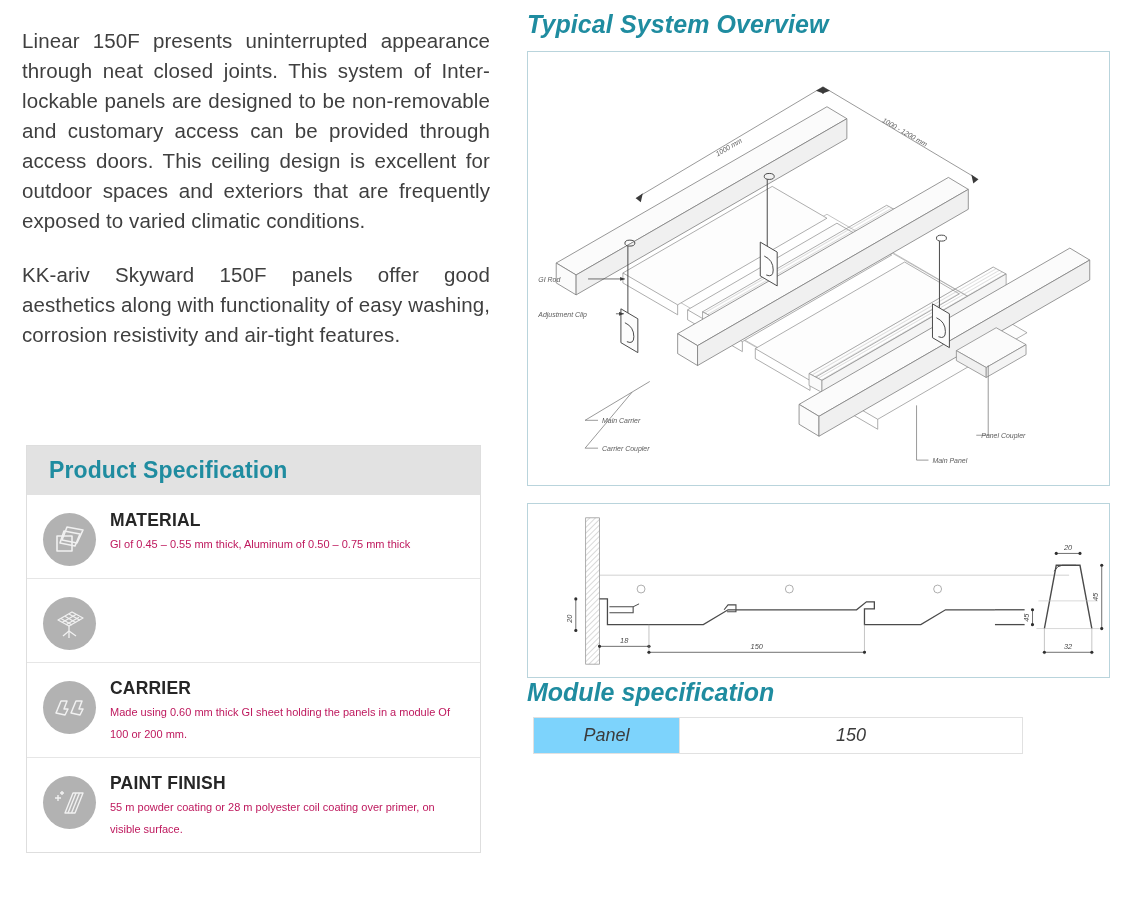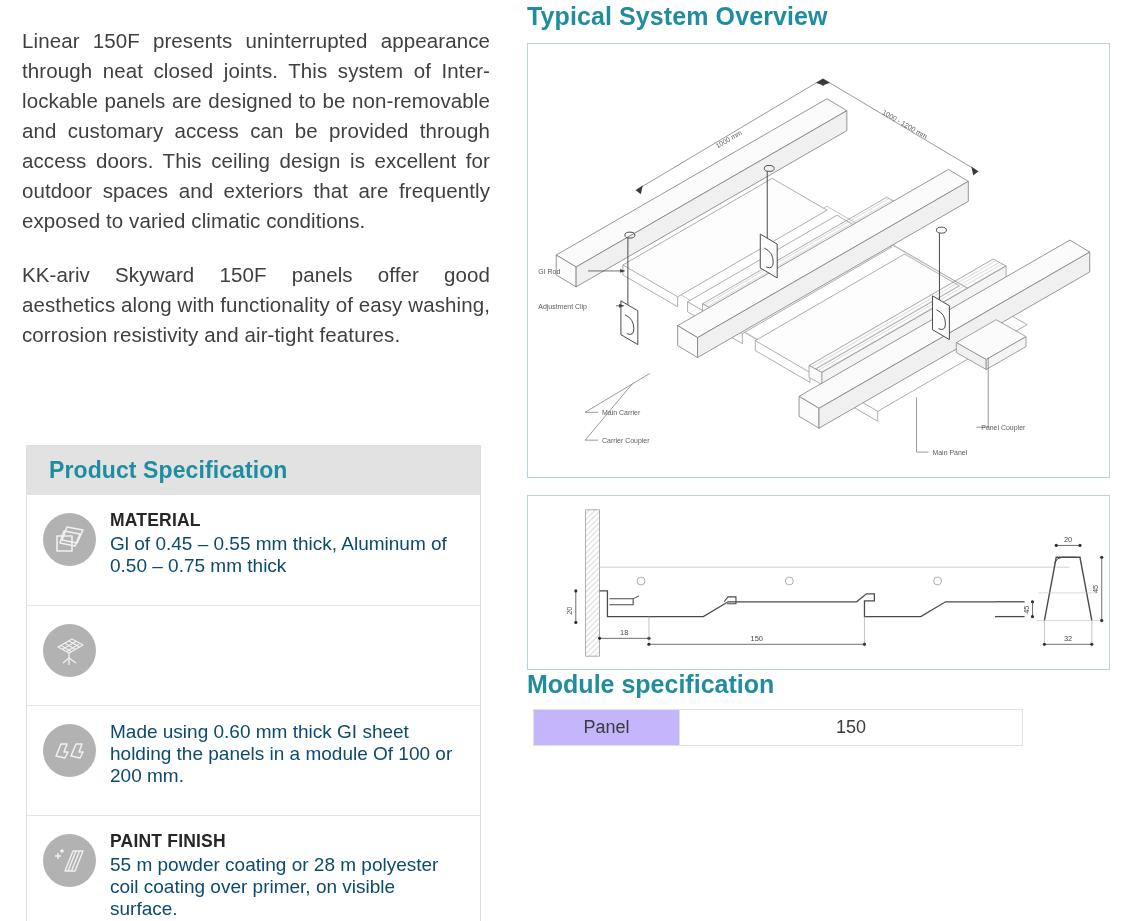--- a/index.html
+++ b/index.html
@@ -64,21 +64,21 @@
     font-size: 23px;
     font-weight: bold;
     letter-spacing: 0.1px;
   }
   .spec-list {
     padding: 0;
   }
   .spec-item {
     display: flex;
     align-items: flex-start;
-    padding: 14px 14px 28px 16px;
+    padding: 14px 14px 12px 16px;
     border-bottom: 1px solid #e6e6e6;
     min-height: 74px;
     box-sizing: border-box;
   }
   .spec-item:last-child {
     border-bottom: none;
   }
   .spec-icon {
     flex: 0 0 auto;
     width: 53px;
@@ -98,31 +98,32 @@
     padding-top: 1px;
   }
   .spec-title {
     font-size: 17.5px;
     font-weight: bold;
     color: #262626;
     letter-spacing: 0.2px;
     margin-bottom: 2px;
   }
   .spec-desc {
-    font-size: 19px;
+    font-size: 11px;
     line-height: 22px;
-    color: #0c4a6e;
+    color: #be185d;
   }
 
   
   .right-col {
     position: absolute;
     left: 527px;
-    top: 2px;
+    top: 10px;
     width: 585px;
+    font-style: italic;
   }
   .section-heading {
     color: #1f8ca0;
     font-size: 25px;
     font-weight: bold;
     letter-spacing: 0.1px;
     margin: 0 0 12px 0;
   }
   .diagram-box {
     border: 1.5px solid #b9d4dc;
@@ -159,21 +160,21 @@
     margin-left: 6px;
   }
   .module-table td {
     border: 1px solid #e1e1e1;
     font-size: 18px;
     color: #3b3b3b;
     padding: 7px 0;
     text-align: center;
   }
   .module-table td.label-cell {
-    background: #c4b5fd;
+    background: #7dd3fc;
     width: 145px;
   }
   .module-table td.value-cell {
     background: #ffffff;
   }
 
   
   .ln { fill: none; stroke: #4a4a4a; stroke-width: 1; }
   .ln-thin { fill: none; stroke: #6d6d6d; stroke-width: 0.7; }
   .ln-light { fill: none; stroke: #9a9a9a; stroke-width: 0.6; }
@@ -234,20 +235,21 @@
       <div class="spec-item">
         <span class="spec-icon">
           <svg width="34" height="26" viewBox="0 0 34 26">
             <g fill="none" stroke="#f1f1f1" stroke-width="1.5" stroke-linejoin="round">
               <path d="M3 18 L8 6 L14 6 L11 14 L15 14 L12 20 Z"></path>
               <path d="M18 18 L23 6 L29 6 L26 14 L30 14 L27 20 Z"></path>
             </g>
           </svg>
         </span>
         <span class="spec-text">
+          <span class="spec-title" style="display: block;">CARRIER</span>
           <span class="spec-desc" style="display: block;">Made using 0.60 mm thick GI sheet holding the panels in a module Of 100 or 200 mm.</span>
         </span>
       </div>
 
       <div class="spec-item">
         <span class="spec-icon">
           <svg width="34" height="30" viewBox="0 0 34 30">
             <g fill="none" stroke="#f1f1f1" stroke-width="1.4" stroke-linejoin="round">
               <path d="M12 25 L20 5 L30 5 L22 25 Z"></path>
               <path d="M15 25 L23 5"></path>

